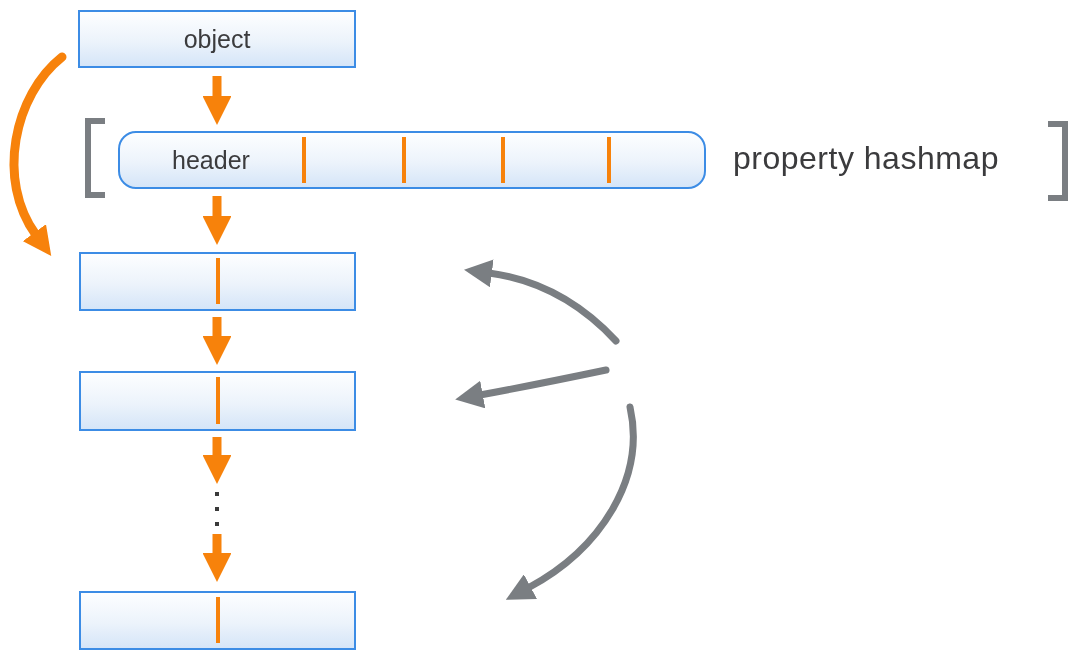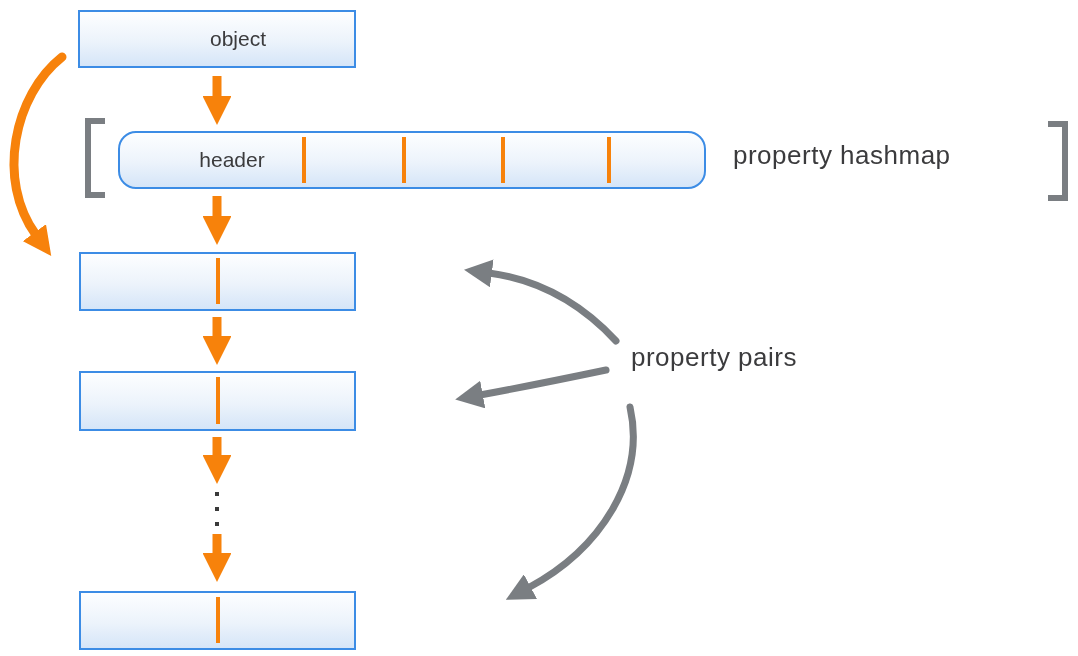--- a/index.html
+++ b/index.html
@@ -23,21 +23,21 @@
   }
   .object-box{left:78px;top:10px;width:278px;height:58px;}
   .header-box{left:118px;top:131px;width:588px;height:58px;border-radius:18px;}
   .pair-1{left:79px;top:252px;width:277px;height:59px;}
   .pair-2{left:79px;top:371px;width:277px;height:60px;}
   .pair-3{left:79px;top:591px;width:277px;height:59px;}
 
   .box-label{
     position:absolute;left:0;top:0;width:100%;height:100%;
     display:flex;align-items:center;justify-content:center;
-    font-size:21px;color:var(--text-dark,#3B3B3D);margin-left:21px;
+    font-size:25px;color:var(--text-dark,#3B3B3D);
   }
   .header-label{width:182px;}
 
   .slot-divider{
     position:absolute;top:4px;bottom:4px;width:4px;
     background:var(--accent-orange,#F7820B);
   }
   .pair-divider{
     position:absolute;left:50%;margin-left:-2px;top:4px;bottom:5px;width:4px;
     background:var(--accent-orange,#F7820B);
@@ -49,21 +49,21 @@
     border:6px solid var(--arrow-gray,#7A7E82);border-right:none;
   }
   .bracket-right{
     left:1048px;top:121px;
     border:6px solid var(--arrow-gray,#7A7E82);border-left:none;
   }
 
   .annotation{
     position:absolute;
     color:var(--text-dark,#3B3B3D);
-    font-size:26px;letter-spacing:0.5px;white-space:nowrap;
+    font-size:32px;letter-spacing:0.5px;white-space:nowrap;
   }
   .hashmap-annotation{left:733px;top:140px;}
   .pairs-annotation{left:631px;top:342px;}
 
   .ellipsis{position:absolute;left:215px;top:492px;width:5px;height:36px;}
   .ellipsis .dot{
     display:block;width:4px;height:4px;margin-bottom:11px;
     background:#3A3A3A;
   }
 </style>
@@ -137,15 +137,14 @@
   <div class="box pair-box pair-3">
     <div class="pair-divider"></div>
   </div>
 
   <div class="ellipsis">
     <i class="dot"></i>
     <i class="dot"></i>
     <i class="dot"></i>
   </div>
 
-  <div class="annotation pairs-annotation">property pairs</div>
 
 </div>
 
 </body></html>

